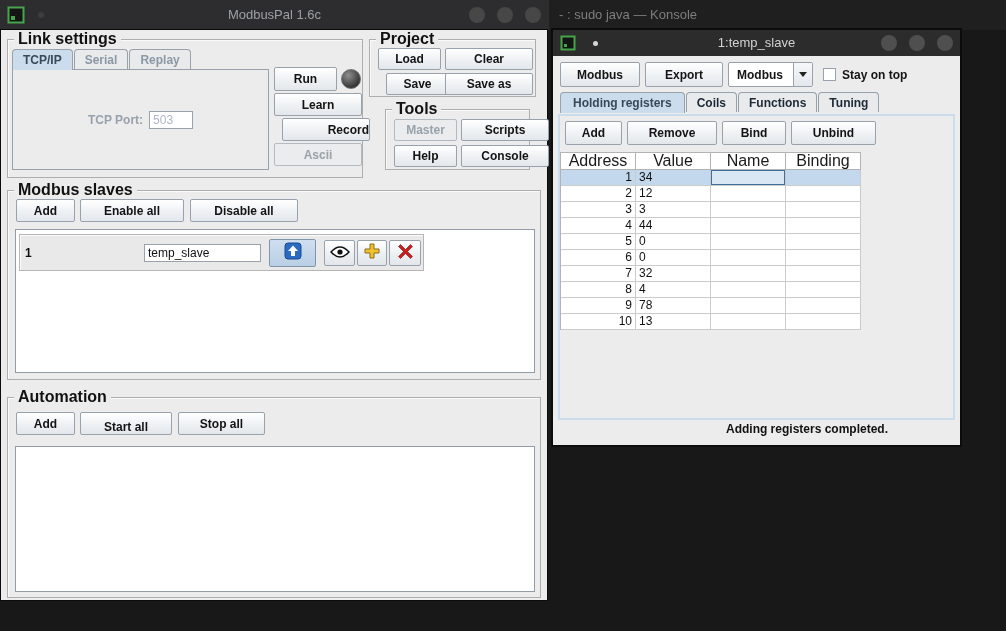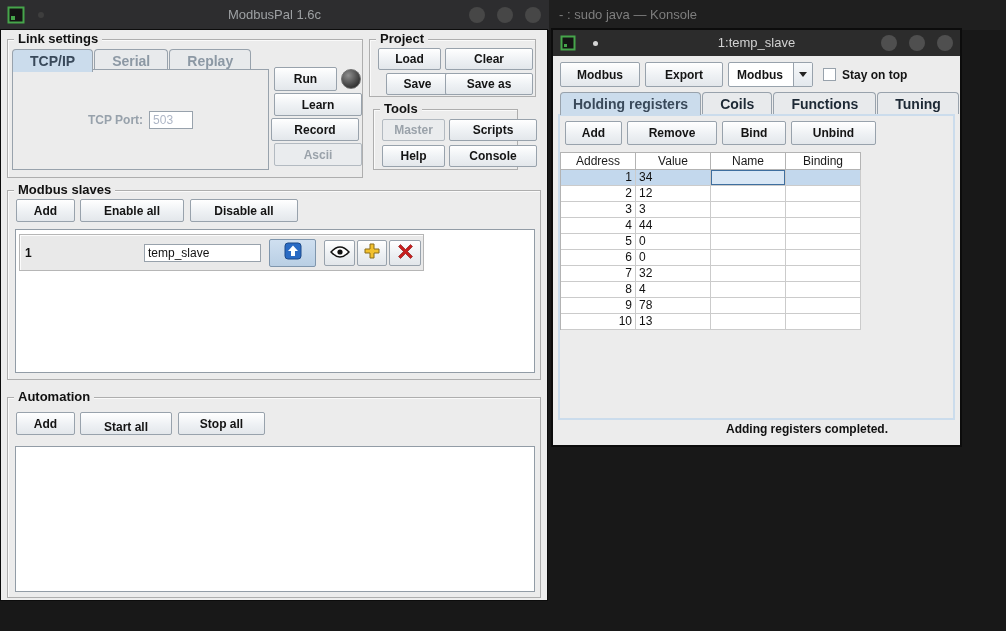--- a/index.html
+++ b/index.html
@@ -27,25 +27,25 @@
     background:linear-gradient(#ffffff,#eef1f4 55%,#e3e7eb);
     border:1px solid #98a2ac;border-radius:2px;cursor:default;user-select:none;
   }
   .btn.disabled{color:#9aa2aa;background:#eaecee;border-color:#b3bac1;}
   .tfield{
     background:#fff;border:1px solid #98a2ac;font-family:"Liberation Sans",sans-serif;
     font-size:12px;color:#111;padding:1px 3px;box-sizing:border-box;border-radius:0;
   }
   .group{border:1px solid #aeaeae;box-shadow:inset 1px 1px 0 #fafafa;}
   .group-title{position:absolute;top:-8px;left:6px;background:#ececec;padding:0 4px;
-    font-size:13px;font-weight:bold;color:#111;line-height:14px;white-space:nowrap;}
+    font-size:16px;font-weight:bold;color:#111;line-height:14px;white-space:nowrap;}
 
   .tabs{display:flex;align-items:flex-end;}
   .tab{
-    font-size:14px;font-weight:bold;padding:3px 17px 2px;margin-right:1px;
+    font-size:12px;font-weight:bold;padding:3px 10px 2px;margin-right:1px;
     border:1px solid #98a2ac;border-bottom:none;border-radius:4px 4px 0 0;
     background:#e8eaec;color:#1d2935;position:relative;white-space:nowrap;
   }
   .tab.sel{background:#cbdcec;color:#39495a;padding-bottom:3px;margin-bottom:-1px;z-index:2;}
   .tab.dim{color:#8c98a4;}
 
   
   .main-window{left:1px;top:30px;width:546px;height:570px;background:#ececec;box-shadow:0 0 0 1px #0c0c0c;}
 
   .tabpanel-left{border:1px solid #98a2ac;background:#ececec;display:flex;align-items:center;justify-content:center;gap:6px;}
@@ -74,21 +74,21 @@
     display:flex;align-items:center;justify-content:center;}
   .tri-down{width:0;height:0;border-left:4px solid transparent;border-right:4px solid transparent;border-top:5px solid #222;}
   .checkbox{width:13px;height:13px;background:#fff;border:1px solid #98a2ac;}
   .chk-label{font-size:12px;font-weight:bold;color:#141414;}
 
   .tabpanel-right{border:2px solid #cbdcec;background:#ececec;}
 
   .reg-table{border-left:1px solid #b3b3b3;}
   .thead{display:grid;grid-template-columns:75px 75px 75px 75px;height:18px;}
   .hcell{background:#fff;border:1px solid #b3b3b3;border-left:none;
-    font-size:12px;color:#1a1a1a;text-align:center;line-height:16px;box-sizing:border-box;}
+    font-size:16px;color:#1a1a1a;text-align:center;line-height:16px;box-sizing:border-box;}
   .trow{display:grid;grid-template-columns:75px 75px 75px 75px;height:16px;}
   .dcell{background:#fff;border-right:1px solid #cbcbcb;border-bottom:1px solid #cbcbcb;
     font-size:12px;line-height:15px;color:#111;padding:0 3px;box-sizing:border-box;overflow:hidden;}
   .dcell.addr{text-align:right;}
   .trow.selected .dcell{background:#c3d8ed;}
   .trow.selected .dcell.name-cell{background:#d9e7f5;box-shadow:inset 0 0 0 1px #3f6f9f;}
 
   .status-text{font-size:12px;font-weight:bold;color:#111;text-align:right;}
 </style>
 </head>
@@ -125,21 +125,21 @@
       <span class="tcp-label">TCP Port:</span>
       <input class="tfield tcp-input" readonly="" value="503" style="">
     </div>
     <div class="abs btn" style="left:266px;top:27px;width:63px;height:24px;">
         <span>Run</span>
       </div>
     <span class="abs led" style="left:333px;top:29px;width:20px;height:20px;"></span>
     <div class="abs btn" style="left:266px;top:53px;width:88px;height:23px;">
         <span>Learn</span>
       </div>
-    <div class="abs btn" style="left:263px;top:78px;width:88px;height:23px;">
+    <div class="abs btn" style="left:274px;top:78px;width:88px;height:23px;justify-content:flex-end;">
         <span>Record</span>
       </div>
     <div class="abs btn disabled" style="left:266px;top:103px;width:88px;height:23px;">
         <span>Ascii</span>
       </div>
   </div>
 
   <div class="abs group" style="left:368px;top:9px;width:167px;height:58px;">
     <span class="group-title">Project</span>
     <div class="abs btn" style="left:8px;top:8px;width:63px;height:22px;">
@@ -149,21 +149,21 @@
         <span>Clear</span>
       </div>
     <div class="abs btn" style="left:8px;top:33px;width:63px;height:22px;margin-left:8px;">
         <span>Save</span>
       </div>
     <div class="abs btn" style="left:75px;top:33px;width:88px;height:22px;">
         <span>Save as</span>
       </div>
   </div>
 
-  <div class="abs group" style="left:372px;top:79px;width:145px;height:61px;">
+  <div class="abs group" style="left:384px;top:79px;width:145px;height:61px;">
     <span class="group-title">Tools</span>
     <div class="abs btn disabled" style="left:8px;top:9px;width:63px;height:22px;">
         <span>Master</span>
       </div>
     <div class="abs btn" style="left:75px;top:9px;width:88px;height:22px;">
         <span>Scripts</span>
       </div>
     <div class="abs btn" style="left:8px;top:35px;width:63px;height:22px;text-align:center;">
         <span>Help</span>
       </div>

